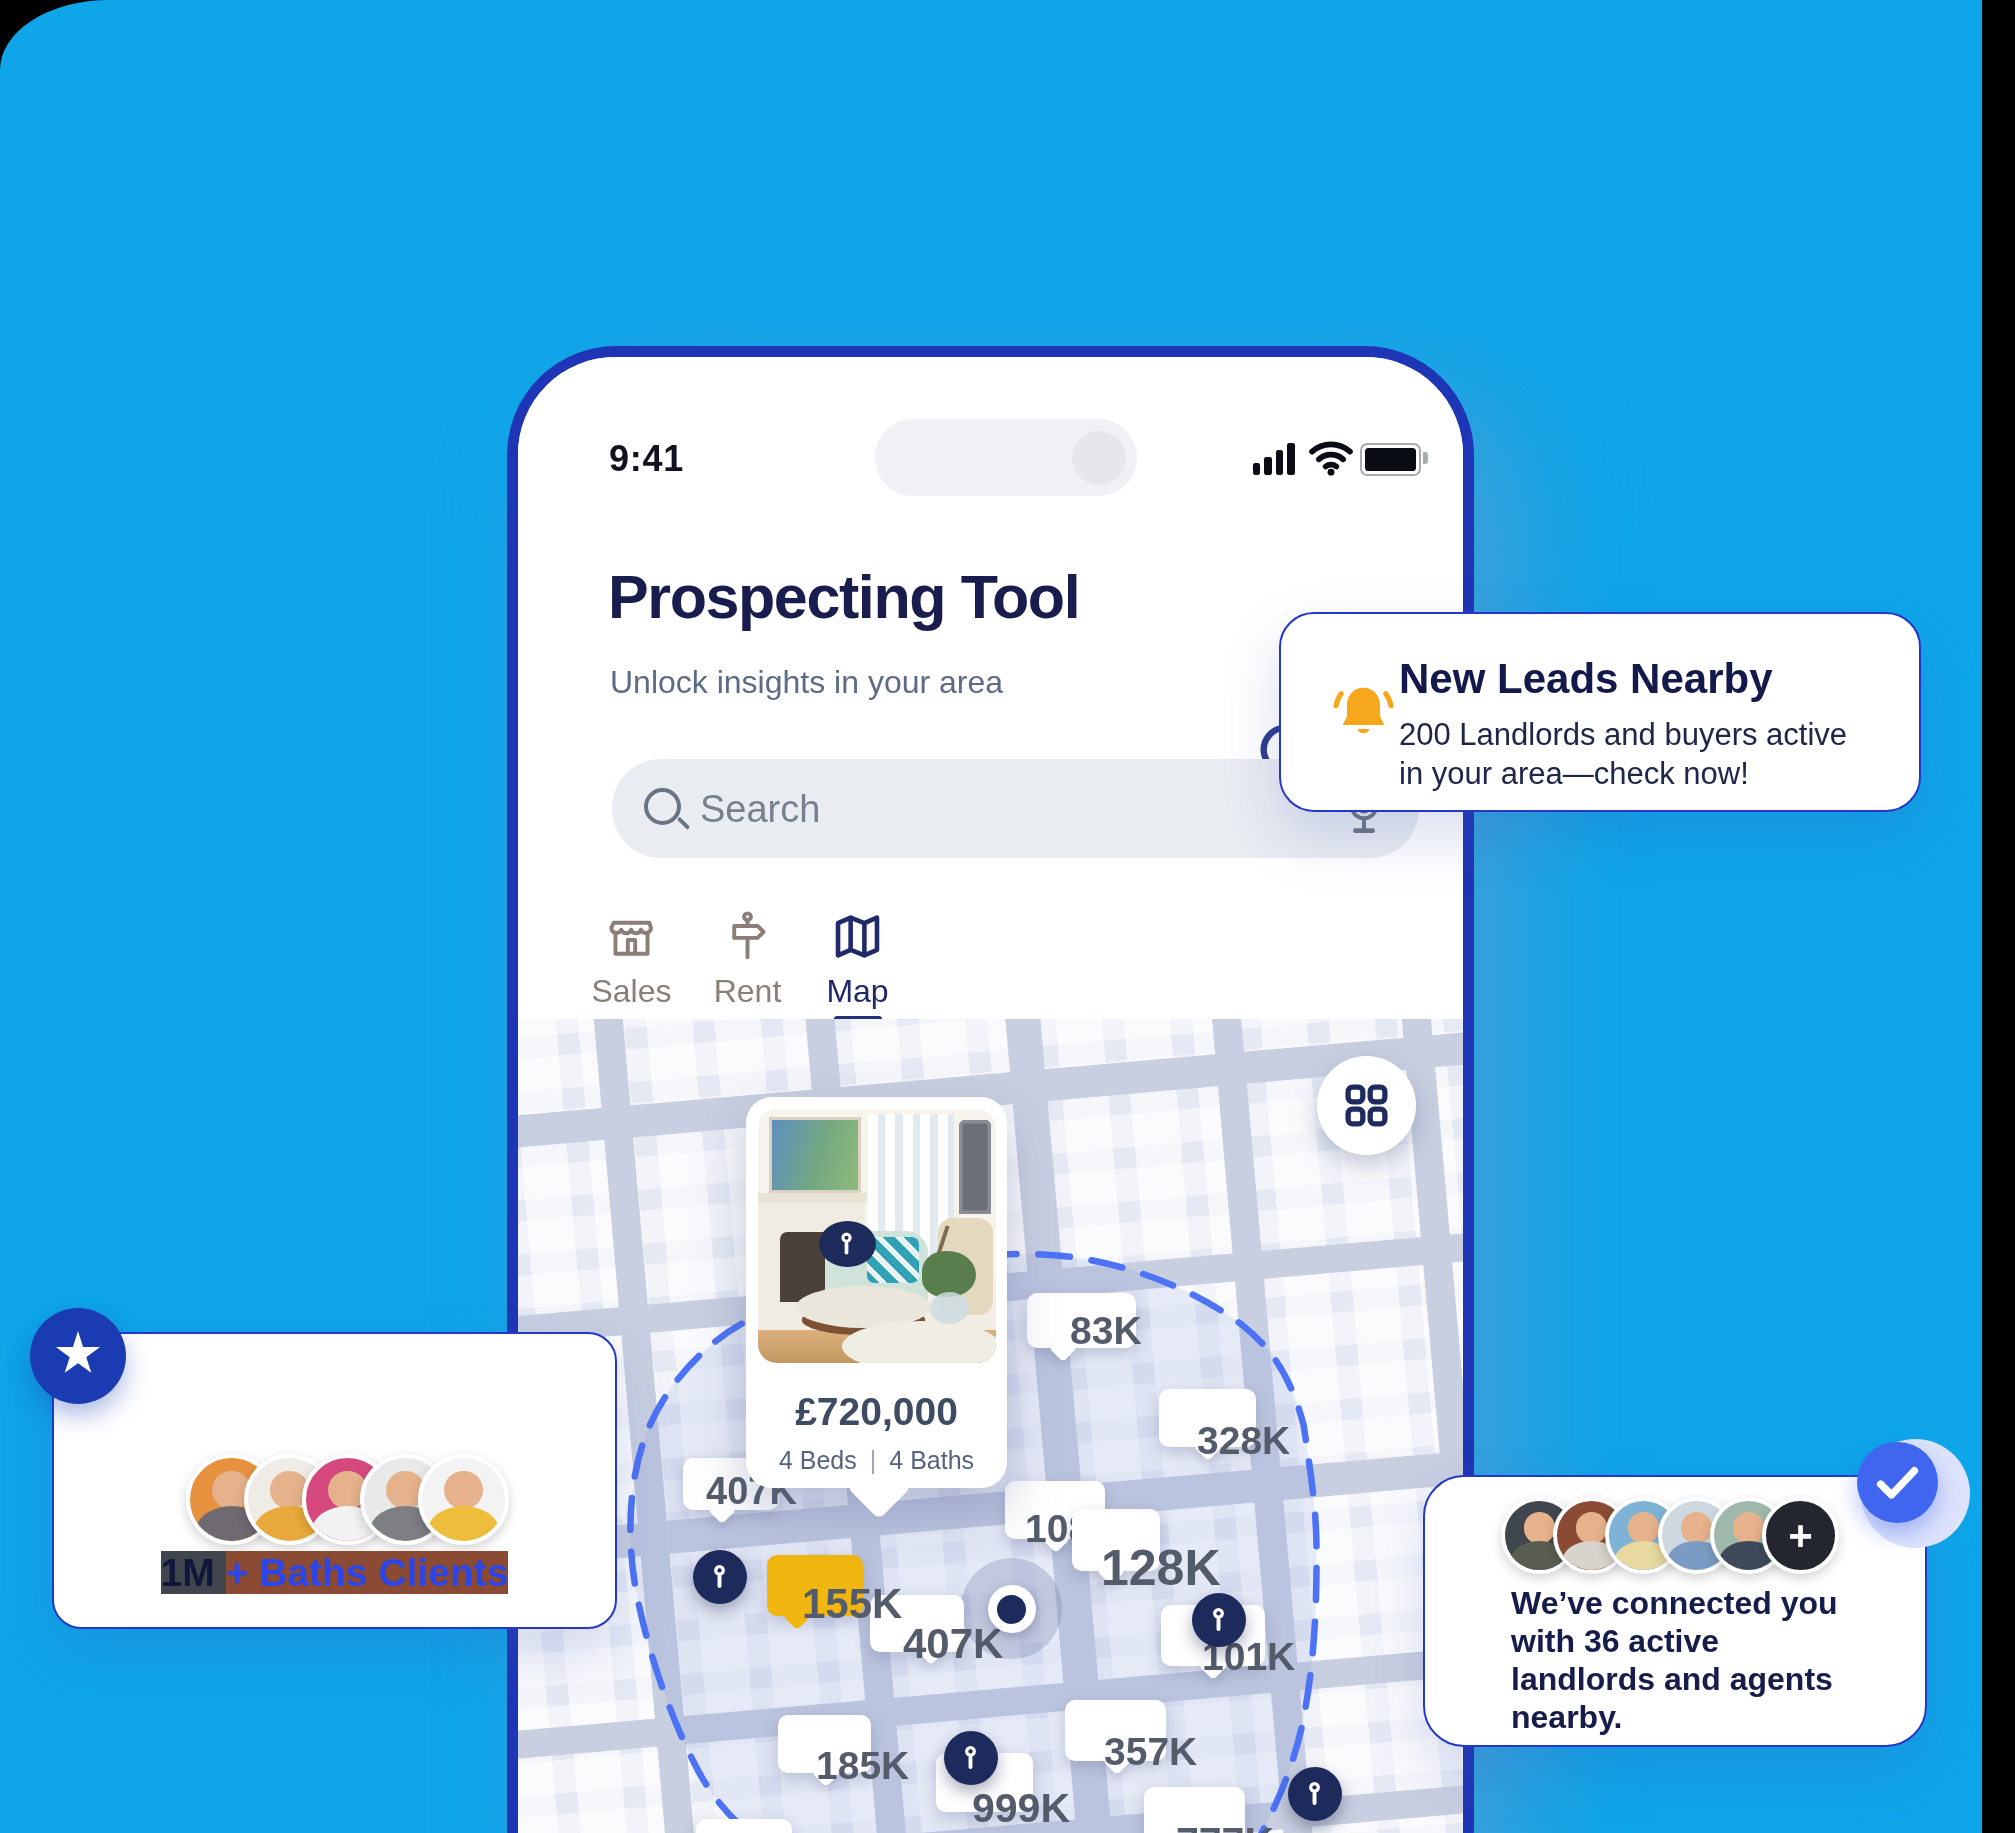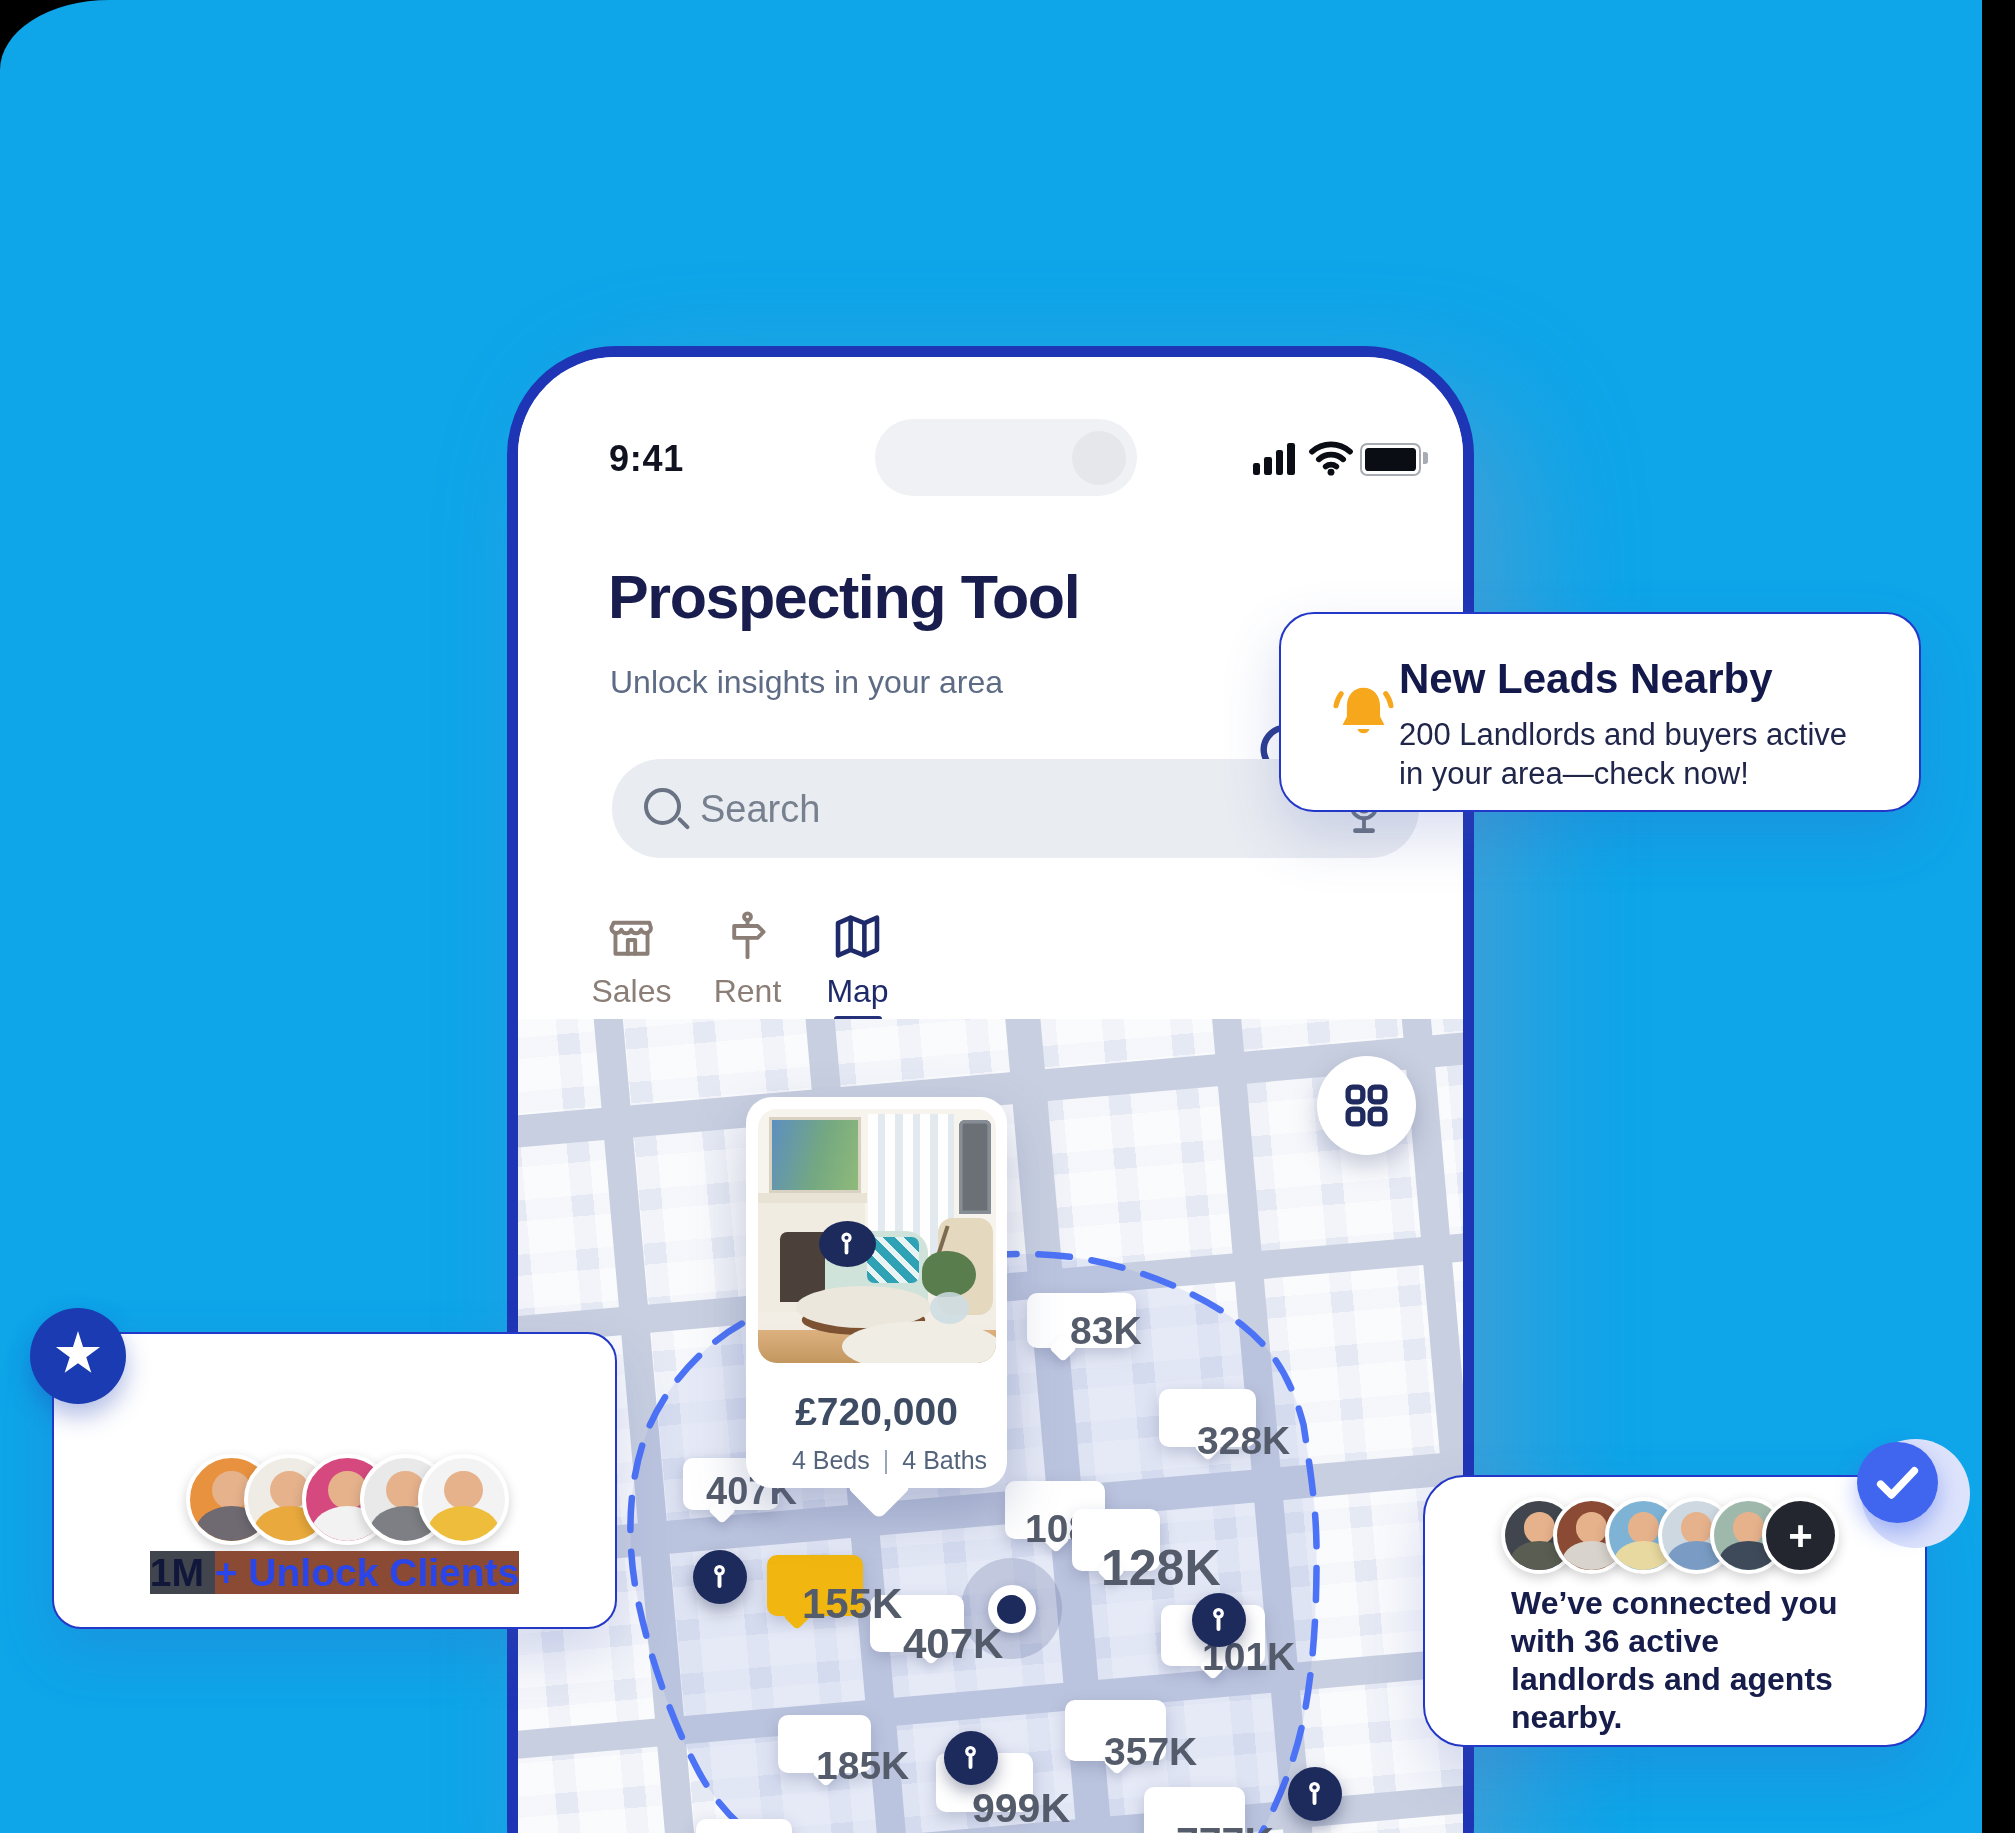--- a/index.html
+++ b/index.html
@@ -89,21 +89,21 @@
   .photo .pillow{position:absolute;left:109px;top:128px;width:52px;height:46px;border-radius:7.2px;
          background:repeating-linear-gradient(45deg,#2fa3b5 0 8.7px,#e8f4f4 8.7px 14.5px);}
   .photo .sofa{position:absolute;right:2.9px;top:109px;width:55px;height:97px;border-radius:14.5px;background:#e4d9bf;}
   .photo .table{position:absolute;left:38px;top:177px;width:135px;height:42px;border-radius:50%;background:#ece7dc;box-shadow:0 13px 0 -5.8px #7c5233;}
   .photo .table2{position:absolute;left:84px;top:212px;width:159px;height:51px;border-radius:50%;background:#f0ede5;}
   .photo .plant{position:absolute;left:164px;top:142px;width:54px;height:46px;border-radius:50% 60% 55% 45%;background:#5a7d4e;}
   .photo .plant::after{content:"";position:absolute;left:8.7px;top:41px;width:39px;height:32px;border-radius:50%;background:rgba(205,220,226,.85);}
   .photo .sprig{position:absolute;left:181px;top:116px;width:4.3px;height:43px;background:#7d6a4f;transform:rotate(18deg);}
   .imgpin{position:absolute;left:61px;top:112px;width:57px;height:46px;border-radius:50%;background:#1D2A5C;}
   .prop .price{position:absolute;left:0;top:293px;width:100%;text-align:center;font-size:39px;font-weight:800;color:#3e4c63;}
-  .prop .meta{position:absolute;left:0;top:349px;width:100%;text-align:center;font-size:25px;color:#54647c;padding-left:13px;}
+  .prop .meta{position:absolute;left:0;top:349px;width:100%;text-align:center;font-size:25px;color:#54647c;}
   .prop .meta .sep{margin:0 13px;color:#9aa6b6;}
 
   
   .fcard{position:absolute;z-index:20;background:#fff;border:2.9px solid #2438c8;box-shadow:0 25px 58px rgba(70,90,180,.20);}
   .newleads{left:1279px;top:612px;width:638px;height:196px;border-radius:35px;border-width:2.2px;}
   .newleads .bell{position:absolute;left:45px;top:64px;}
   .newleads .t{position:absolute;left:118px;top:41px;font-size:42px;font-weight:800;color:#13194a;}
   .newleads .b{position:absolute;left:118px;top:101px;width:478px;font-size:31px;line-height:39px;color:#20264a;}
 
   .happy{left:52px;top:1332px;width:561px;height:293px;border-radius:29px;border-width:2.2px;}
@@ -417,21 +417,21 @@
 
   <div class="fcard happy">
     <div class="row">
       <div class="avatar a1" style="left:132px;top:0;width:83px;height:83px;"></div>
       <div class="avatar a2" style="left:190px;top:0;width:83px;height:83px;"></div>
       <div class="avatar a3" style="left:248px;top:0;width:83px;height:83px;"></div>
       <div class="avatar a4" style="left:306px;top:0;width:83px;height:83px;"></div>
       <div class="avatar a5" style="left:364px;top:0;width:83px;height:83px;"></div>
     </div>
     <div class="txt">
-      <span class="c1">1M </span><span class="c2">+ Unlock Clients</span>
+      <span class="c1">1M </span><span class="c2">+ Baths Clients</span>
     </div>
   </div>
   <div class="starbadge">
     <div class="star"></div>
   </div>
 
   <div class="fcard connected">
     <div class="row">
       <div class="avatar c1" style="left:76px;top:0;width:69px;height:69px;"></div>
       <div class="avatar c2" style="left:128px;top:0;width:69px;height:69px;"></div>

